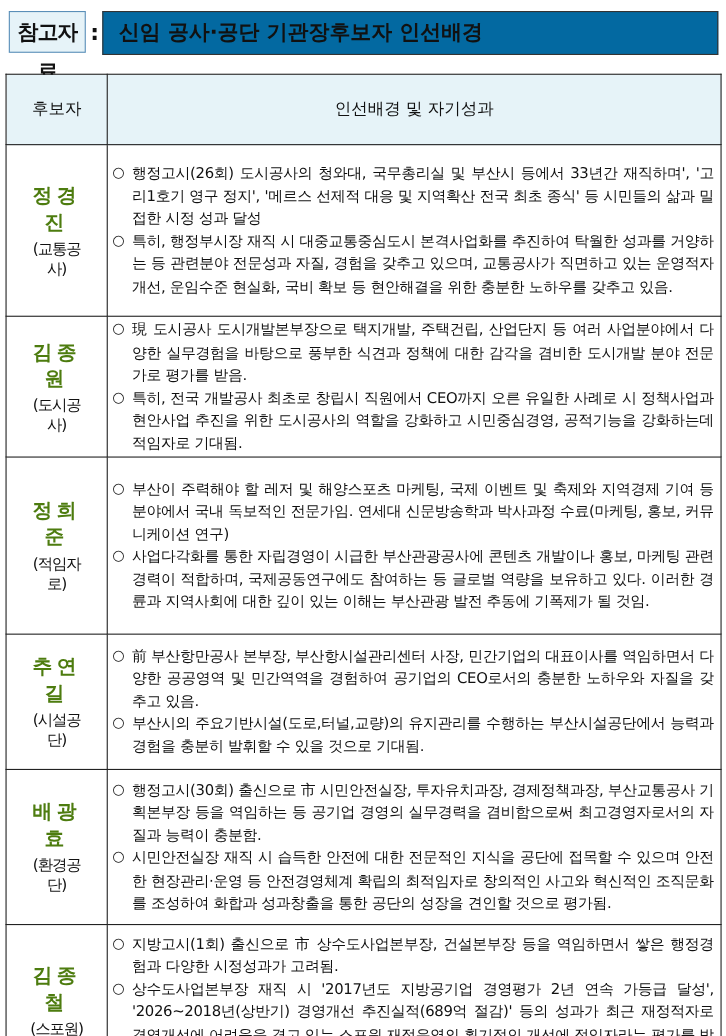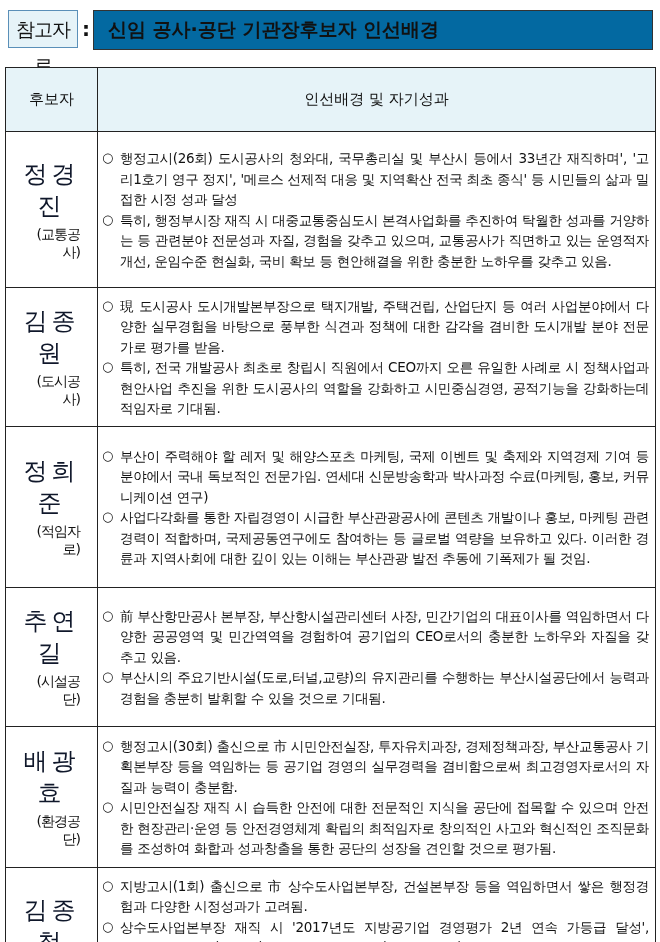--- a/index.html
+++ b/index.html
@@ -1,33 +1,33 @@
 <!DOCTYPE html>
 <html><head>
 <meta charset="utf-8">
 <style>
   html, body { margin:0; padding:0; background:#ffffff; }
   body { width:660px; height:942px; position:relative; overflow:hidden;
          font-family:"DejaVu Sans", "Liberation Sans", sans-serif; color:#111; }
   .title-row { position:absolute; left:0; top:0; width:660px; height:60px; }
   .ref-box { position:absolute; left:8px; top:10px; width:70px; height:38px;
              background:#e6f3f8; border:1.5px solid #5a8fb8; box-sizing:border-box;
-             font-weight:normal; font-size:19px; line-height:36px; text-align:center; letter-spacing:-1px; }
+             font-weight:bold; font-size:19px; line-height:36px; text-align:center; letter-spacing:-1px; }
   .colon { position:absolute; left:82px; top:10px; font-weight:bold; font-size:20px; line-height:38px; }
   .title-box { position:absolute; left:93px; top:10px; width:560px; height:40px;
                background:#0369a1; border:1.5px solid #333; box-sizing:border-box;
                font-weight:bold; font-size:19px; line-height:37px; padding-left:14px; letter-spacing:0px; }
   table.main { position:absolute; left:5px; top:67px; width:650px; border-collapse:collapse;
                table-layout:fixed; }
   table.main td, table.main th { border:1.5px solid #222; padding:17px; vertical-align:middle; }
   table.main th { background:#e6f3f8; font-weight:normal; font-size:15px; height:29px; text-align:center; }
   col.c1 { width:92px; } col.c2 { width:558px; }
   .name-cell { text-align:center; }
-  .cand-name { color:#0f172a; font-size:24px; letter-spacing:4px; display:block; margin-bottom:4px; }
-  .cand-org { font-size:14px; display:block; letter-spacing:-1px;text-align:right; }
+  .cand-name { color:#4d7c0f; font-size:18px; letter-spacing:4px; display:block; margin-bottom:4px;font-weight:bold; }
+  .cand-org { font-size:14px; display:block; letter-spacing:-1px; }
   .content-cell { padding:2px 6px 2px 4px !important; }
   .bullet { display:flex; font-size:13.5px; line-height:20.5px; letter-spacing:-0.3px; }
   .bullet .mark { flex:0 0 18px; font-size:13px; }
   .bullet .txt { flex:1; text-align:justify; }
 </style>
 </head>
 <body>
 
 <div class="title-row">
   <div class="ref-box">참고자료</div>

